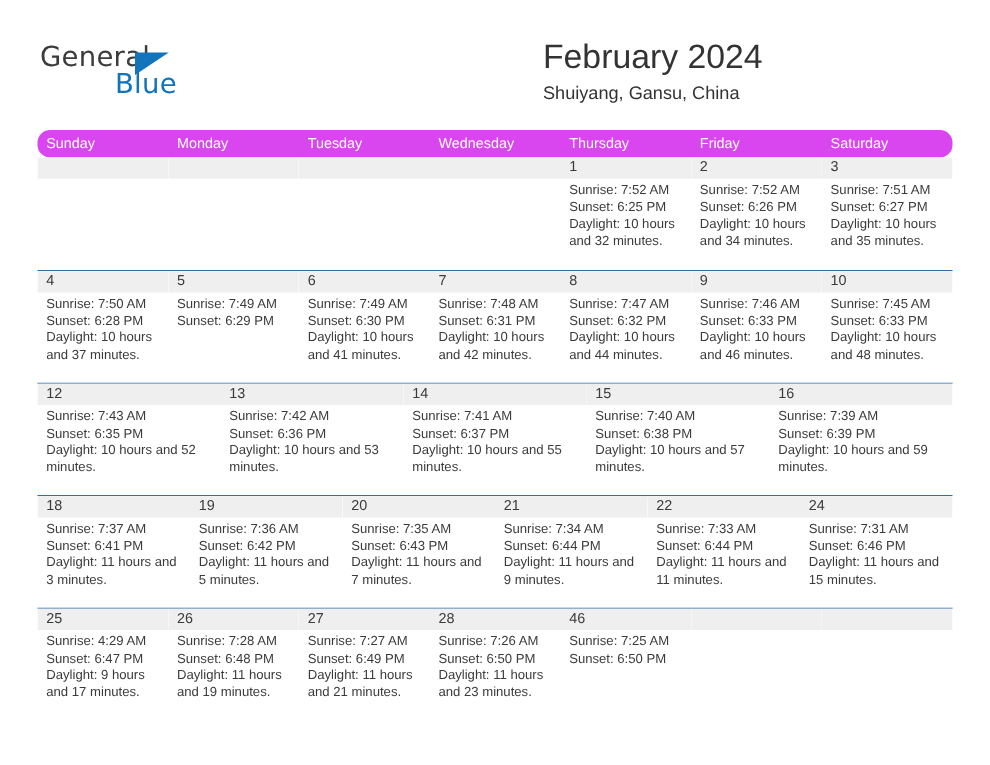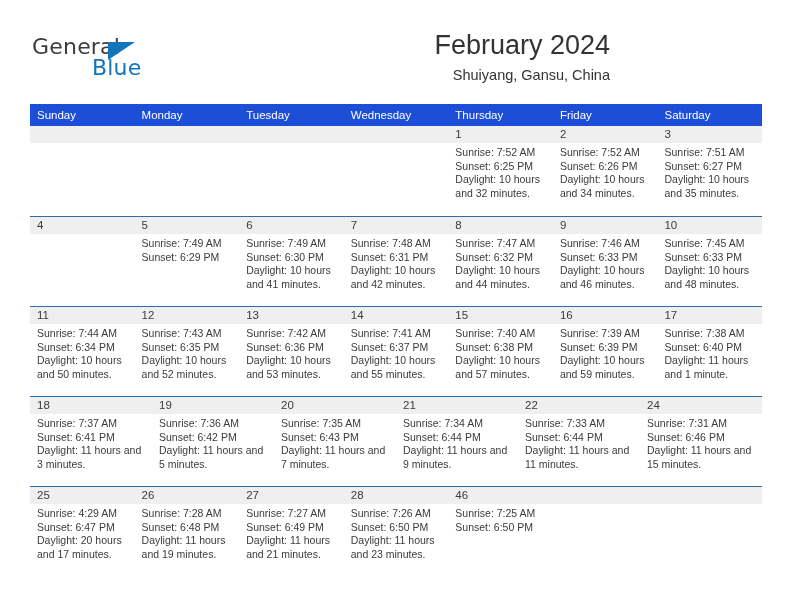--- a/index.html
+++ b/index.html
@@ -67,21 +67,20 @@
     width: 0;
     height: 0;
     border-left: 27px solid #1275bc;
     border-bottom: 18px solid transparent;
   }
 
   .title-block {
     position: absolute;
     right: 0;
     top: 0;
-    text-align: right;
   }
   .cal-title {
     font-size: 27px;
     color: #333333;
     font-weight: 400;
     line-height: 34px;
     white-space: nowrap;
   }
   .cal-subtitle {
     font-size: 14.5px;
@@ -95,22 +94,23 @@
   
   .calendar {
     position: absolute;
     left: 30px;
     top: 104px;
     width: 732px;
   }
 
   .dow-row {
     display: flex;
-    background: #1d4ed8;
+    background: #d946ef;
     height: 22px;
+    border-radius: 10px;
   }
   .dow-cell {
     flex: 1 1 0;
     color: #ffffff;
     font-size: 11.5px;
     line-height: 22px;
     padding-left: 7px;
     box-sizing: border-box;
     white-space: nowrap;
   }
@@ -234,20 +234,25 @@
               <div class="day-line">Sunset: 6:27 PM</div>
               <div class="day-line wrap">Daylight: 10 hours and 35 minutes.</div>
             </div>
           </div>
         </div>
         <div class="week-row">
           <div class="day-cell">
             <div class="day-band">
               <div class="day-num">4</div>
             </div>
+            <div class="day-body">
+              <div class="day-line">Sunrise: 7:50 AM</div>
+              <div class="day-line">Sunset: 6:28 PM</div>
+              <div class="day-line wrap">Daylight: 10 hours and 37 minutes.</div>
+            </div>
           </div>
           <div class="day-cell">
             <div class="day-band">
               <div class="day-num">5</div>
             </div>
             <div class="day-body">
               <div class="day-line">Sunrise: 7:49 AM</div>
               <div class="day-line">Sunset: 6:29 PM</div>
             </div>
           </div>
@@ -298,30 +303,20 @@
             <div class="day-body">
               <div class="day-line">Sunrise: 7:45 AM</div>
               <div class="day-line">Sunset: 6:33 PM</div>
               <div class="day-line wrap">Daylight: 10 hours and 48 minutes.</div>
             </div>
           </div>
         </div>
         <div class="week-row">
           <div class="day-cell">
             <div class="day-band">
-              <div class="day-num">11</div>
-            </div>
-            <div class="day-body">
-              <div class="day-line">Sunrise: 7:44 AM</div>
-              <div class="day-line">Sunset: 6:34 PM</div>
-              <div class="day-line wrap">Daylight: 10 hours and 50 minutes.</div>
-            </div>
-          </div>
-          <div class="day-cell">
-            <div class="day-band">
               <div class="day-num">12</div>
             </div>
             <div class="day-body">
               <div class="day-line">Sunrise: 7:43 AM</div>
               <div class="day-line">Sunset: 6:35 PM</div>
               <div class="day-line wrap">Daylight: 10 hours and 52 minutes.</div>
             </div>
           </div>
           <div class="day-cell">
             <div class="day-band">
@@ -356,30 +351,20 @@
           <div class="day-cell">
             <div class="day-band">
               <div class="day-num">16</div>
             </div>
             <div class="day-body">
               <div class="day-line">Sunrise: 7:39 AM</div>
               <div class="day-line">Sunset: 6:39 PM</div>
               <div class="day-line wrap">Daylight: 10 hours and 59 minutes.</div>
             </div>
           </div>
-          <div class="day-cell">
-            <div class="day-band">
-              <div class="day-num">17</div>
-            </div>
-            <div class="day-body">
-              <div class="day-line">Sunrise: 7:38 AM</div>
-              <div class="day-line">Sunset: 6:40 PM</div>
-              <div class="day-line wrap">Daylight: 11 hours and 1 minute.</div>
-            </div>
-          </div>
         </div>
         <div class="week-row">
           <div class="day-cell">
             <div class="day-band">
               <div class="day-num">18</div>
             </div>
             <div class="day-body">
               <div class="day-line">Sunrise: 7:37 AM</div>
               <div class="day-line">Sunset: 6:41 PM</div>
               <div class="day-line wrap">Daylight: 11 hours and 3 minutes.</div>
@@ -437,21 +422,21 @@
           </div>
         </div>
         <div class="week-row">
           <div class="day-cell">
             <div class="day-band">
               <div class="day-num">25</div>
             </div>
             <div class="day-body">
               <div class="day-line">Sunrise: 4:29 AM</div>
               <div class="day-line">Sunset: 6:47 PM</div>
-              <div class="day-line wrap">Daylight: 20 hours and 17 minutes.</div>
+              <div class="day-line wrap">Daylight: 9 hours and 17 minutes.</div>
             </div>
           </div>
           <div class="day-cell">
             <div class="day-band">
               <div class="day-num">26</div>
             </div>
             <div class="day-body">
               <div class="day-line">Sunrise: 7:28 AM</div>
               <div class="day-line">Sunset: 6:48 PM</div>
               <div class="day-line wrap">Daylight: 11 hours and 19 minutes.</div>

